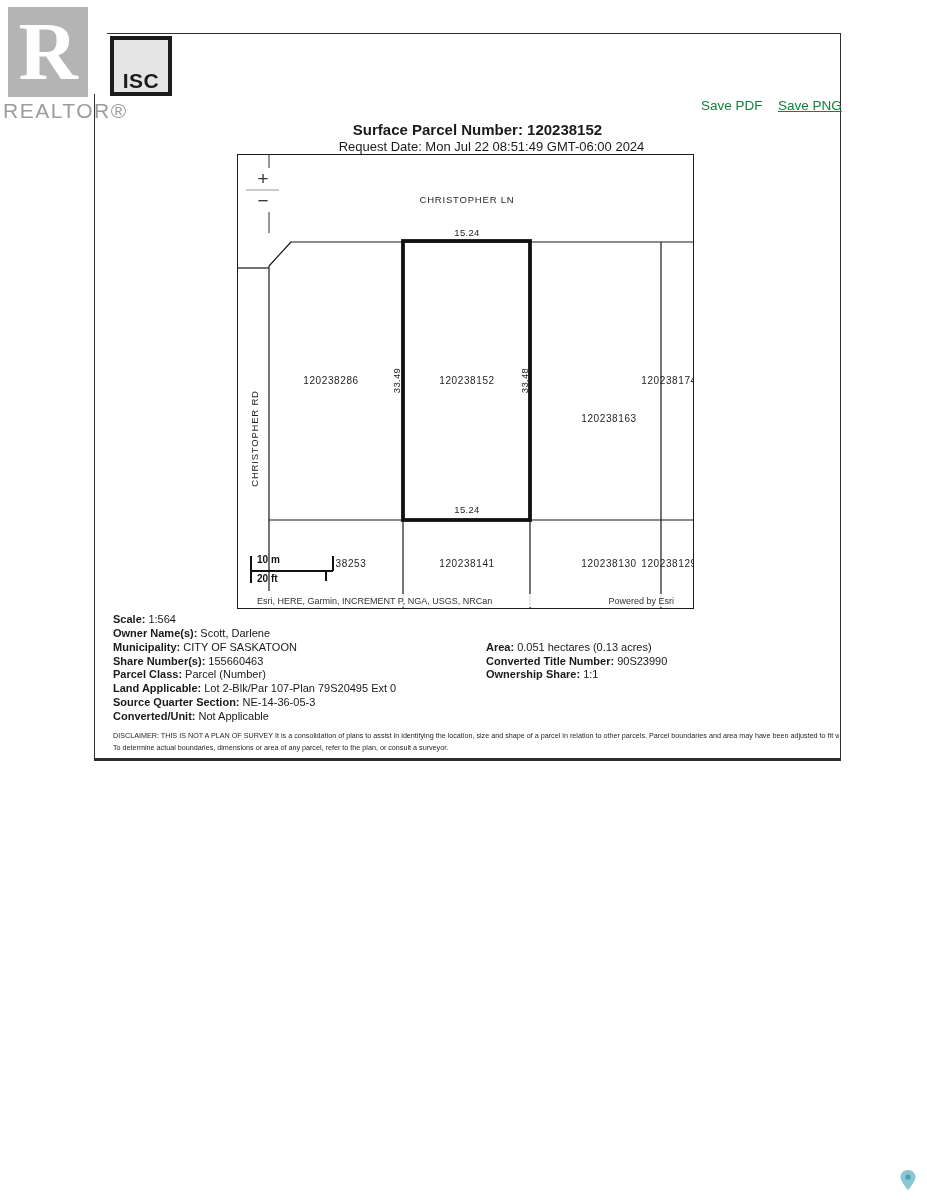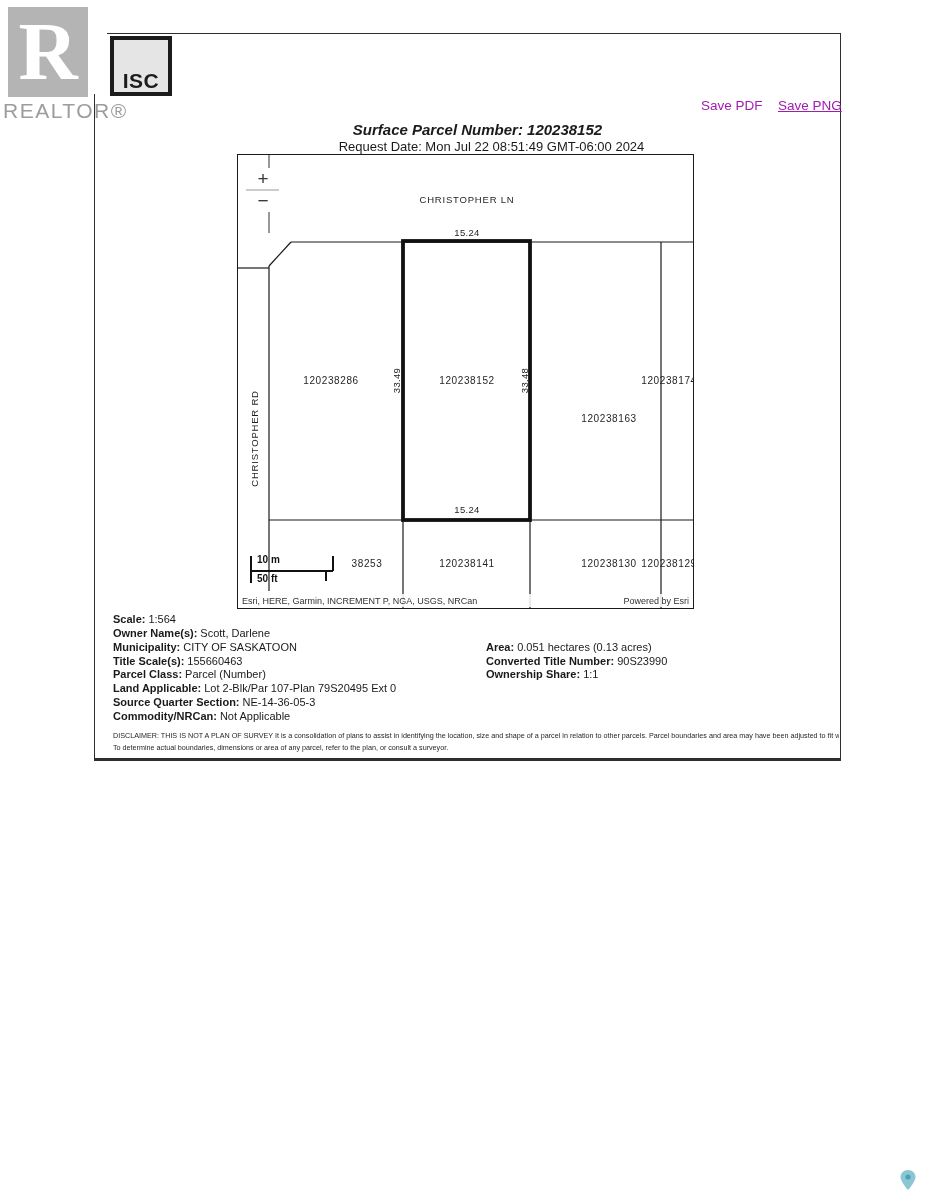--- a/index.html
+++ b/index.html
@@ -21,44 +21,44 @@
   
   .doc{left:94px;top:33px;width:745px;height:724px;border:1.5px solid #2e2e2e;
     border-bottom-width:3px;z-index:1;background:transparent;}
 
   
   .isc-box{left:110px;top:36px;width:54px;height:52px;background:#e5e5e5;
     border:4px solid #1c1c1c;z-index:3;display:flex;align-items:flex-end;justify-content:center;}
   .isc-text{font-size:21px;font-weight:800;letter-spacing:.5px;line-height:22px;color:#1c1c1c;}
 
   
-  .save-link{top:98px;font-size:13.5px;color:#a21caf;cursor:pointer;z-index:4;}
+  .save-link{top:98px;font-size:13.5px;color:#15803d;cursor:pointer;z-index:4;}
   .save-pdf{left:701px;}
   .save-png{left:778px;text-decoration:underline;}
 
   
-  .title{left:114px;top:121px;width:727px;text-align:center;font-size:15px;font-weight:bold;z-index:4;font-style:italic;}
+  .title{left:114px;top:121px;width:727px;text-align:center;font-size:15px;font-weight:bold;z-index:4;}
   .req-date{left:128px;top:139px;width:727px;text-align:center;font-size:13px;z-index:4;}
 
   
   .map{left:237px;top:154px;width:455px;height:453px;border:1px solid #1a1a1a;
     overflow:hidden;z-index:4;background:#fff;}
   .map svg{position:absolute;left:0;top:0;}
   .mlabel{position:absolute;font-size:10px;color:#1f1f1f;letter-spacing:.6px;
     text-align:center;white-space:nowrap;}
   .street{font-size:9.5px;letter-spacing:.8px;}
   .vlabel{transform:rotate(-90deg);}
   .dim{letter-spacing:.3px;font-size:9.5px;}
   .zoomglyph{position:absolute;width:18px;height:18px;text-align:center;
     font-size:19px;line-height:18px;color:#3a3a3a;cursor:pointer;font-weight:300;}
   .zoomdiv{position:absolute;left:8px;top:34px;width:33px;height:2px;background:#cccccc;}
   .scale-label{position:absolute;font-size:10px;font-weight:bold;color:#111;white-space:nowrap;}
   .attrib{position:absolute;left:1px;right:1px;bottom:1px;height:13px;
     background:rgba(255,255,255,.85);display:flex;justify-content:space-between;
-    align-items:center;padding:0 3px;font-size:9px;color:#323232;white-space:nowrap;}
+    align-items:center;padding:0 18px;font-size:9px;color:#323232;white-space:nowrap;}
   .esri-link{cursor:pointer;}
 
   
   .drow{position:absolute;font-size:11px;white-space:nowrap;}
   .drow .lbl{font-weight:bold;margin-right:3px;}
   .disclaimer{position:absolute;left:113px;width:726px;font-size:7.2px;
     color:#1f1f1f;white-space:nowrap;overflow:hidden;z-index:4;}
 
   
   .pin{left:899px;top:1169px;width:18px;height:22px;z-index:5;cursor:pointer;}
@@ -112,44 +112,44 @@
 
   <div class="mlabel dim" style="left:189px;top:72px;width:80px;">15.24</div>
   <div class="mlabel dim" style="left:189px;top:349px;width:80px;">15.24</div>
   <div class="mlabel dim vlabel" style="left:141px;top:220px;width:34px;">33.49</div>
   <div class="mlabel dim vlabel" style="left:269px;top:220px;width:34px;">33.48</div>
 
   <div class="mlabel" style="left:53px;top:220px;width:80px;">120238286</div>
   <div class="mlabel" style="left:189px;top:220px;width:80px;">120238152</div>
   <div class="mlabel" style="left:331px;top:220px;width:80px;margin-top:38px;">120238163</div>
   <div class="mlabel" style="left:391px;top:220px;width:80px;">120238174</div>
-  <div class="mlabel" style="left:96px;top:403px;width:34px;margin-left:16px;">38253</div>
+  <div class="mlabel" style="left:96px;top:403px;width:34px;">38253</div>
   <div class="mlabel" style="left:189px;top:403px;width:80px;">120238141</div>
   <div class="mlabel" style="left:331px;top:403px;width:80px;">120238130</div>
   <div class="mlabel" style="left:391px;top:403px;width:80px;">120238129</div>
 
   <div class="scale-label" style="left:19px;top:399px;">10 m</div>
-  <div class="scale-label" style="left:19px;top:418px;">50 ft</div>
+  <div class="scale-label" style="left:19px;top:418px;">20 ft</div>
 
   <div class="attrib">
     <span>Esri, HERE, Garmin, INCREMENT P, NGA, USGS, NRCan</span>
     <span>
       <span>Powered by </span><span class="esri-link">Esri</span>
     </span>
   </div>
 </div>
 
 <div class="drow" style="left:113px;top:613px;"><span class="lbl">Scale:</span><span>1:564</span></div>
 <div class="drow" style="left:113px;top:627px;"><span class="lbl">Owner Name(s):</span><span>Scott, Darlene</span></div>
 <div class="drow" style="left:113px;top:641px;"><span class="lbl">Municipality:</span><span>CITY OF SASKATOON</span></div>
-<div class="drow" style="left:113px;top:655px;"><span class="lbl">Title Scale(s):</span><span>155660463</span></div>
+<div class="drow" style="left:113px;top:655px;"><span class="lbl">Share Number(s):</span><span>155660463</span></div>
 <div class="drow" style="left:113px;top:668px;"><span class="lbl">Parcel Class:</span><span>Parcel (Number)</span></div>
 <div class="drow" style="left:113px;top:682px;"><span class="lbl">Land Applicable:</span><span>Lot 2-Blk/Par 107-Plan 79S20495 Ext 0</span></div>
 <div class="drow" style="left:113px;top:696px;"><span class="lbl">Source Quarter Section:</span><span>NE-14-36-05-3</span></div>
-<div class="drow" style="left:113px;top:710px;"><span class="lbl">Commodity/NRCan:</span><span>Not Applicable</span></div>
+<div class="drow" style="left:113px;top:710px;"><span class="lbl">Converted/Unit:</span><span>Not Applicable</span></div>
 
 <div class="drow" style="left:486px;top:641px;"><span class="lbl">Area:</span><span>0.051 hectares (0.13 acres)</span></div>
 <div class="drow" style="left:486px;top:655px;"><span class="lbl">Converted Title Number:</span><span>90S23990</span></div>
 <div class="drow" style="left:486px;top:668px;"><span class="lbl">Ownership Share:</span><span>1:1</span></div>
 
 <div class="disclaimer" style="top:731px;">DISCLAIMER: THIS IS NOT A PLAN OF SURVEY It is a consolidation of plans to assist in identifying the location, size and shape of a parcel in relation to other parcels. Parcel boundaries and area may have been adjusted to fit with adjacent parcels.</div>
 <div class="disclaimer" style="top:743px;">To determine actual boundaries, dimensions or area of any parcel, refer to the plan, or consult a surveyor.</div>
 
 <div class="abs pin">
   <svg width="18" height="22" viewBox="0 0 18 22">

